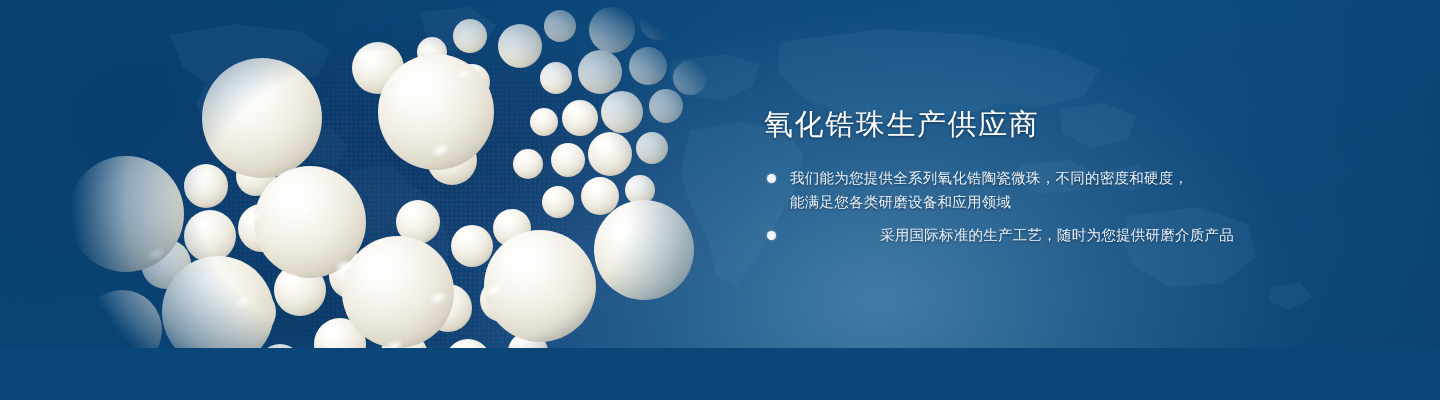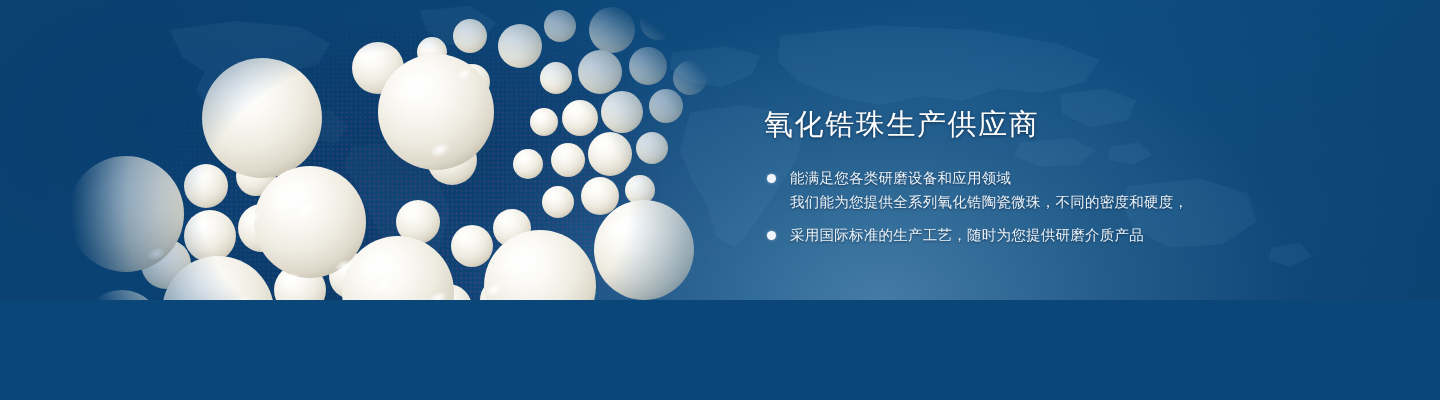--- a/index.html
+++ b/index.html
@@ -6,21 +6,21 @@
 
   html, body {
     width:1440px; height:400px;
     overflow:hidden;
     background:#0a4678;
     font-family:"Liberation Sans", "DejaVu Sans", sans-serif;
   }
 
   .banner {
     position:relative;
-    width:1440px; height:300px;
+    width:1440px; height:348px;
     overflow:hidden;
     background:
       radial-gradient(ellipse 620px 430px at 880px 300px,
         rgba(112,163,196,0.55) 0%,
         rgba(80,132,170,0.34) 38%,
         rgba(40,92,138,0.12) 68%,
         rgba(10,70,120,0) 100%),
       radial-gradient(ellipse 700px 520px at 150px 120px,
         rgba(8,60,108,0.65) 0%,
         rgba(10,70,120,0.10) 70%,
@@ -90,21 +90,21 @@
   .bullet {
     position:relative;
     padding-left:26px;
     margin-bottom:9px;
     color:#edf3f8;
     font-size:14.5px;
     line-height:24px;
     letter-spacing:0.25px;
     text-shadow:0 1px 2px rgba(0,18,40,0.5);
   }
-  .bullet:last-child { margin-bottom:18px; }
+  .bullet:last-child { margin-bottom:18px;text-align:right; }
 
   .dot {
     position:absolute;
     left:3px; top:8px;
     width:9px; height:9px;
     border-radius:50%;
     background:#f2f6fa;
     box-shadow:0 0 3px rgba(255,255,255,0.45);
   }
 
@@ -294,22 +294,22 @@
   </div>
 
   <div class="content">
 
     <h1 class="headline">氧化锆珠生产供应商</h1>
 
     <ul class="bullets">
 
       <li class="bullet">
         <span class="dot"></span>
+        <span class="bline">我们能为您提供全系列氧化锆陶瓷微珠，不同的密度和硬度，</span>
         <span class="bline">能满足您各类研磨设备和应用领域</span>
-        <span class="bline">我们能为您提供全系列氧化锆陶瓷微珠，不同的密度和硬度，</span>
       </li>
 
 
       <li class="bullet">
         <span class="dot"></span>
         <span class="bline">采用国际标准的生产工艺，随时为您提供研磨介质产品</span>
       </li>
 
     </ul>
   </div>

